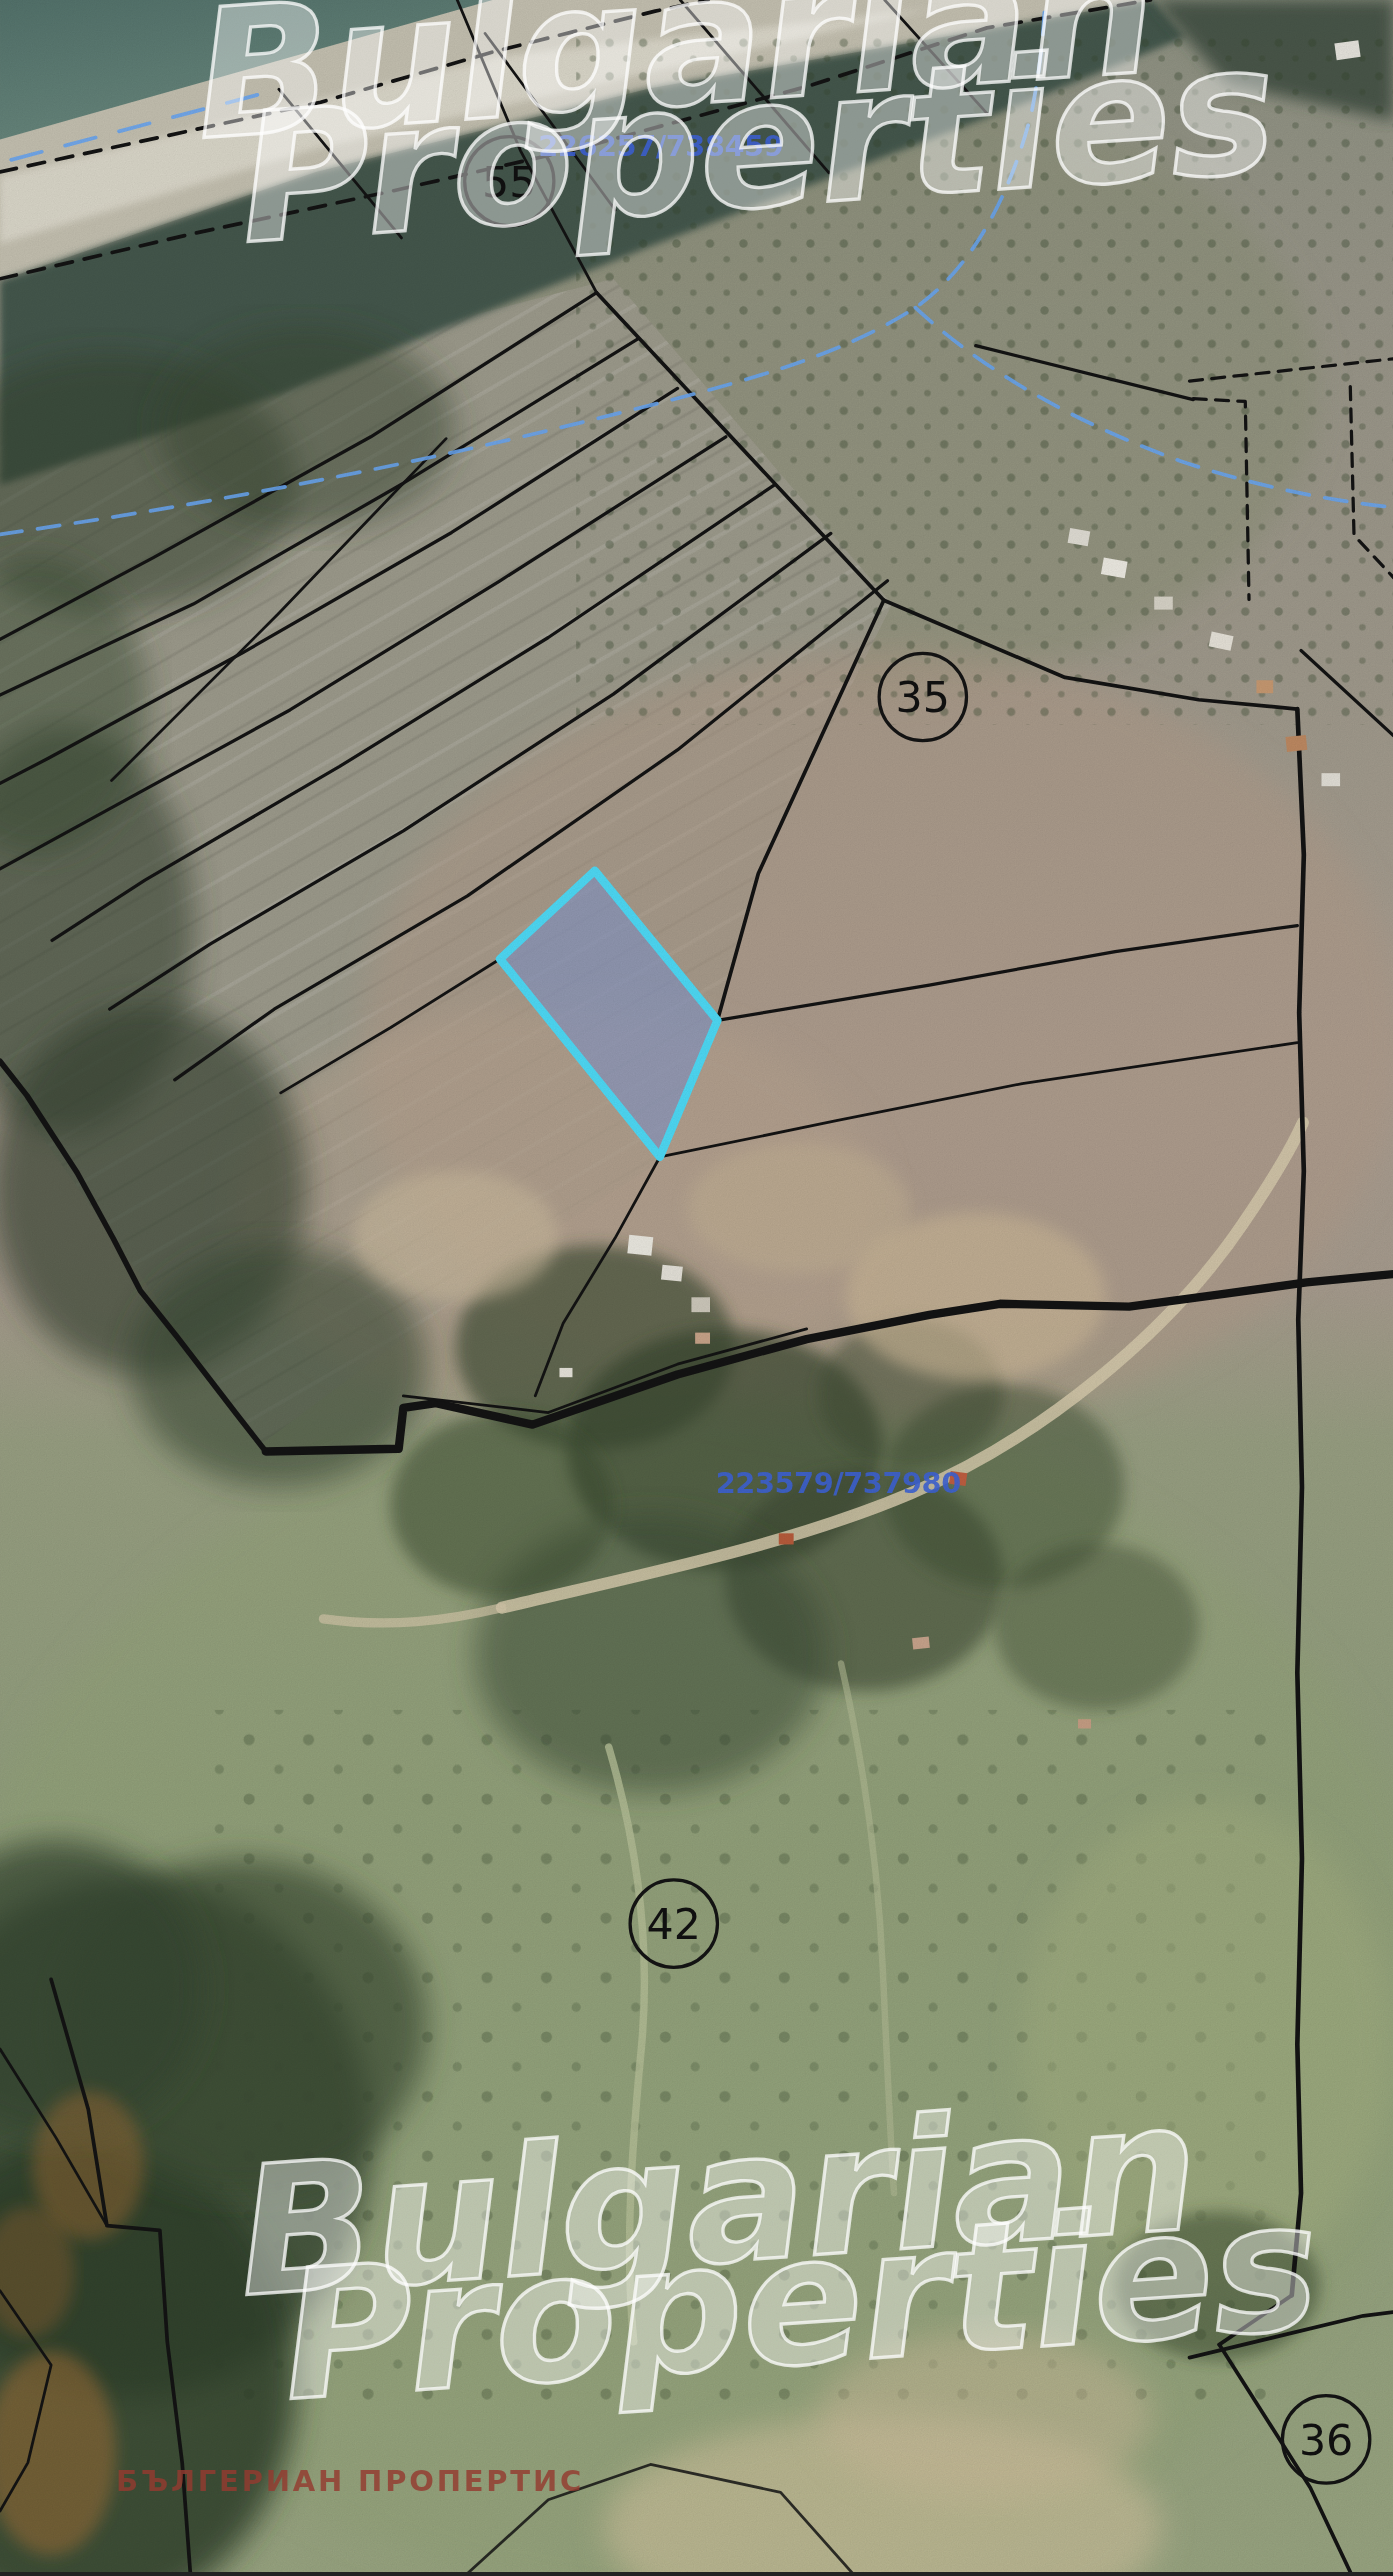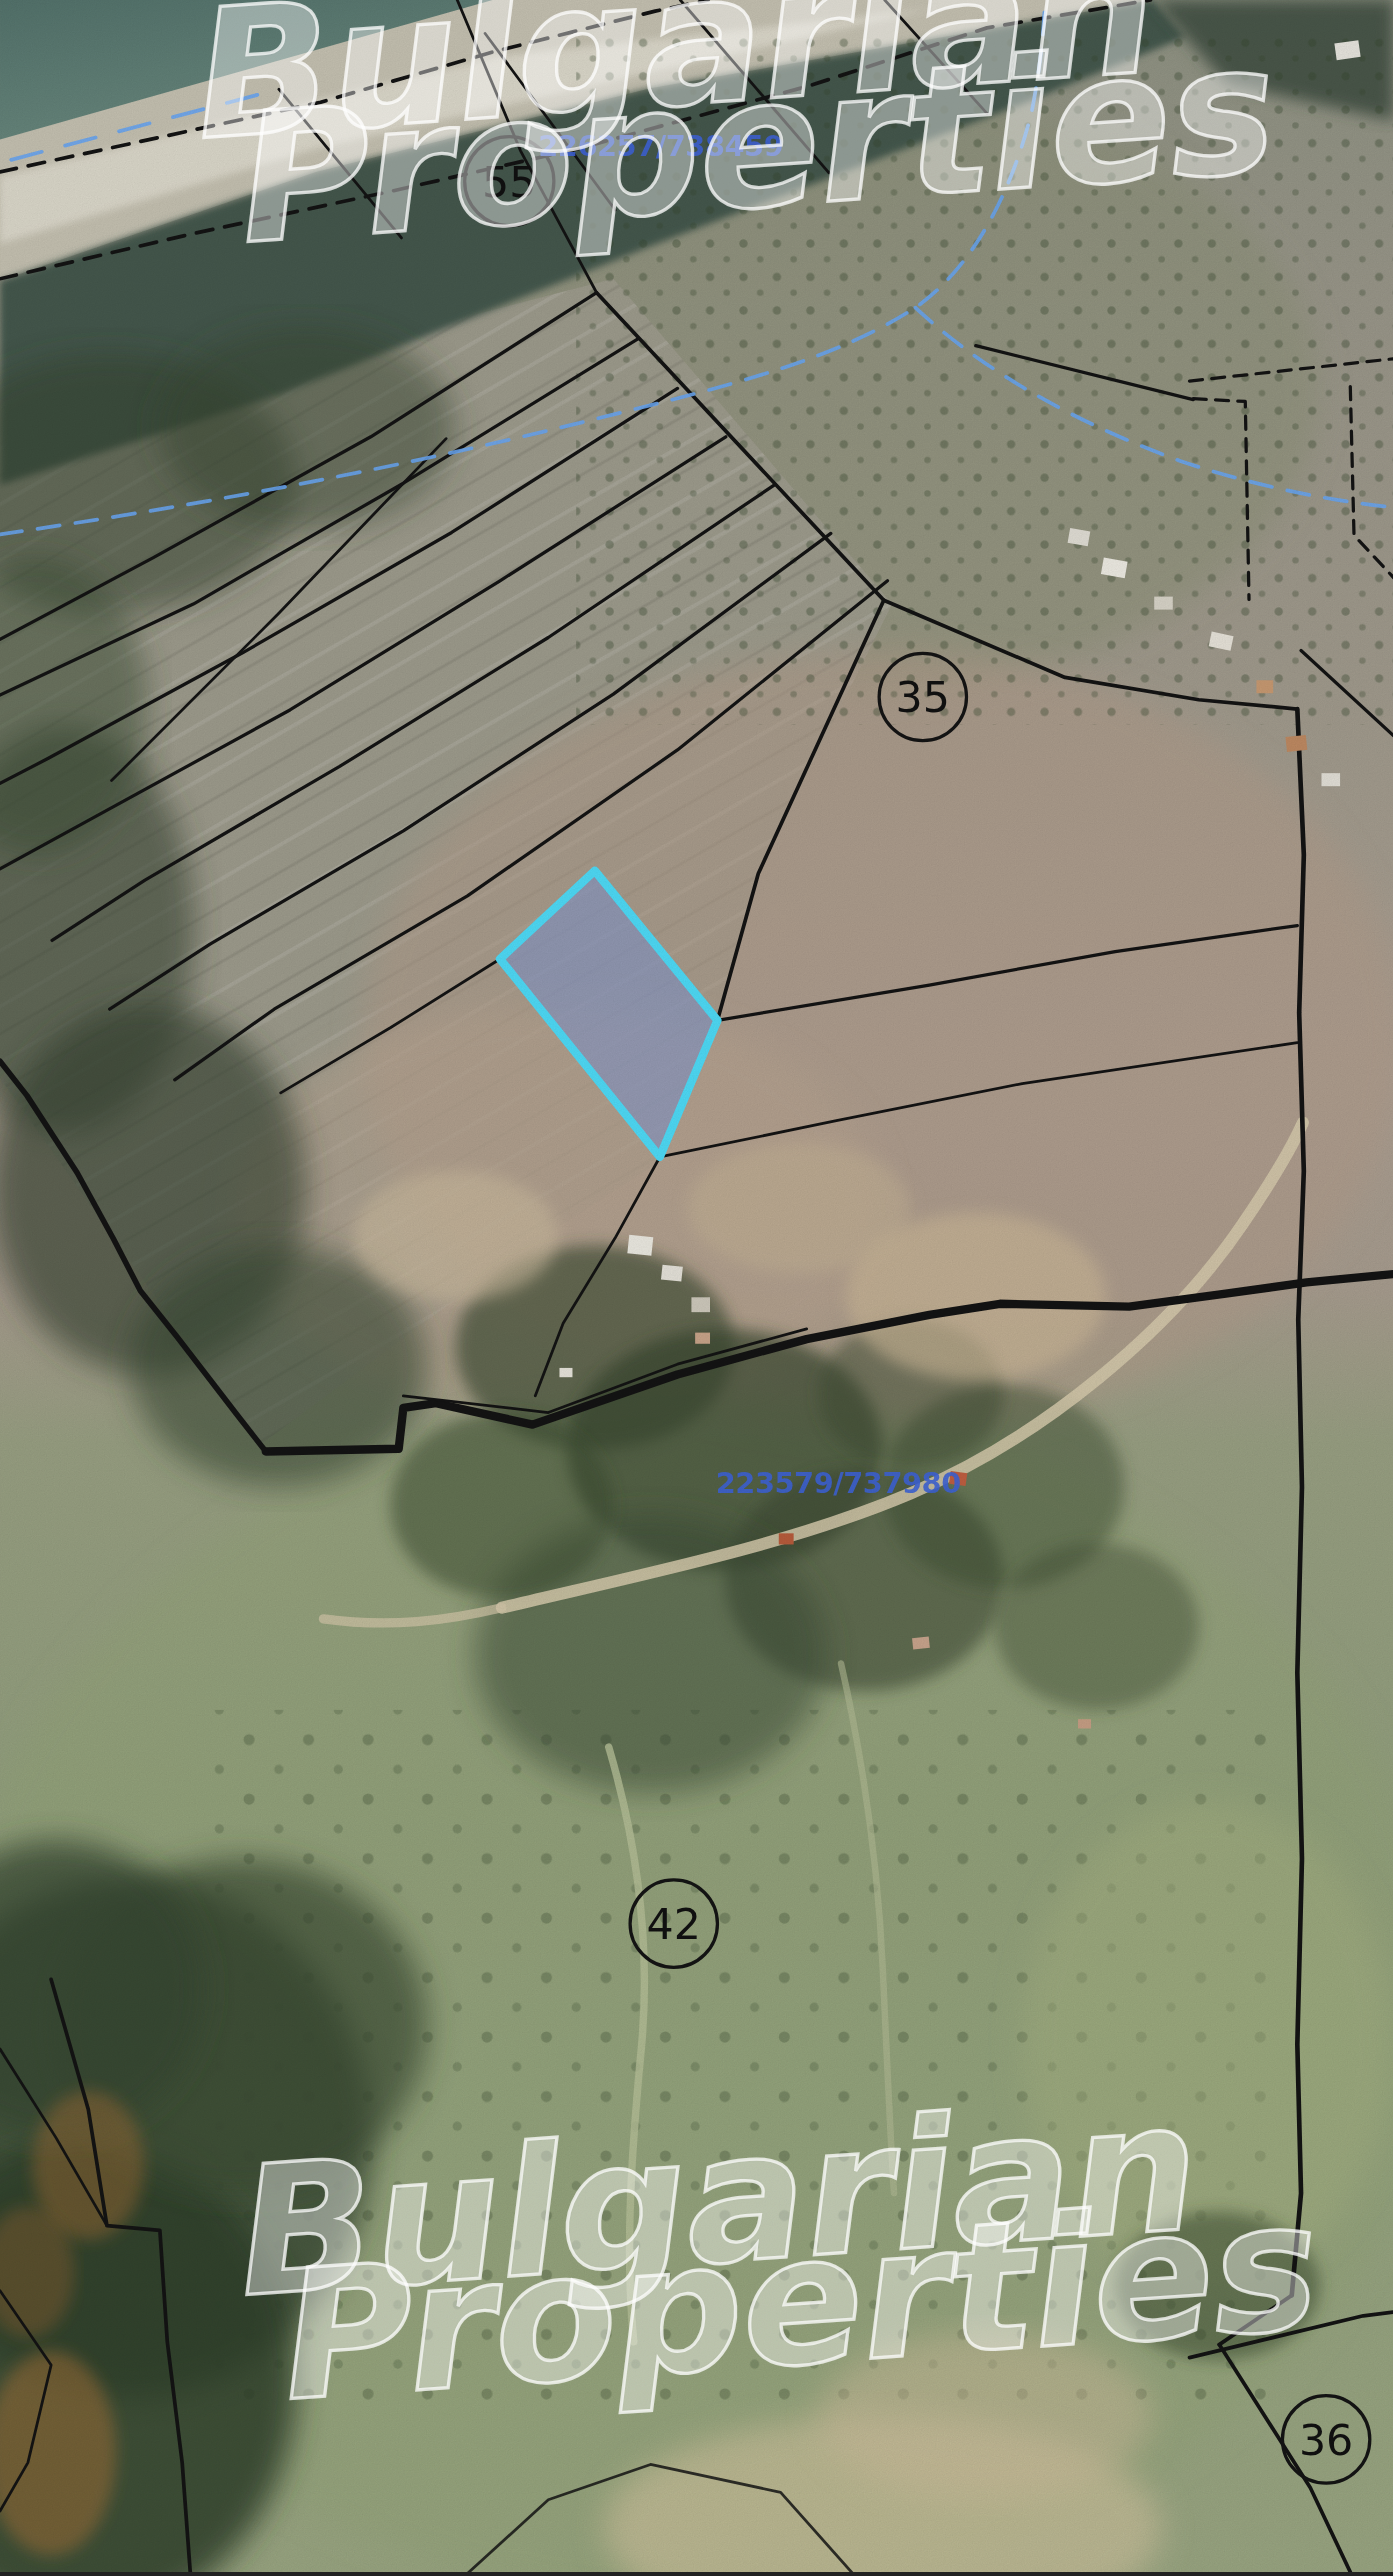--- a/index.html
+++ b/index.html
@@ -204,15 +204,16 @@
   <div class="wm" id="wm-top">
     <div class="l1">Bulgarian</div>
     <div class="l2">Properties</div>
   </div>
 
   <div class="wm" id="wm-bottom">
     <div class="l1">Bulgarian</div>
     <div class="l2">Properties</div>
   </div>
 
+  <div id="cyr-label">БЪЛГЕРИАН ПРОПЕРТИС</div>
 
 </div>
 
 
 </body></html>

